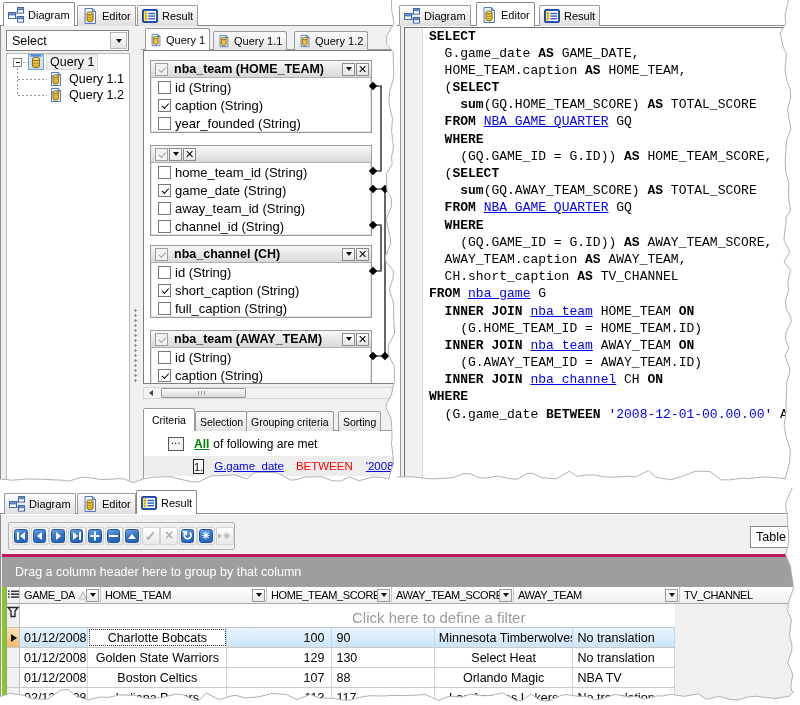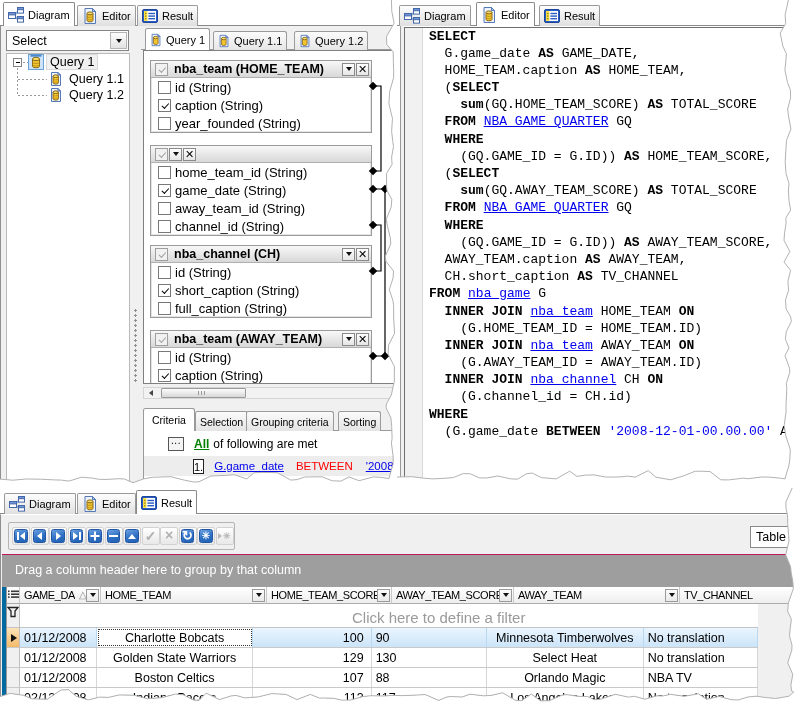--- a/index.html
+++ b/index.html
@@ -154,22 +154,22 @@
   .navbtn[data-g="cancel"] .tile:before { content:"\00d7"; color:#fff; font-size:15px; font-weight:bold; line-height:0.8; }
   .navbtn[data-g="refresh"] .tile:before{ content:"\21bb"; color:#fff; font-size:13px; font-weight:bold; line-height:0.9; }
   .navbtn[data-g="fetch"] .tile:before  { content:"\2733"; color:#fff; font-size:10px; font-weight:bold; line-height:1; }
   .navbtn[data-g="fetchall"] .tile:before { content:""; border-top:3.5px solid transparent; border-bottom:3.5px solid transparent; border-left:4.5px solid #b9b9b9; margin-right:0.5px; }
   .navbtn[data-g="fetchall"] .tile:after  { content:"\2733"; color:#b9b9b9; font-size:9px; font-weight:bold; line-height:1; }
   .navbtn.off[data-g="post"] .tile:before, .navbtn.off[data-g="cancel"] .tile:before { color:#b0b0b0; font-size:14px; }
 
   .tbl-btn { position:absolute; left:749px; top:11px; width:46px; height:22px; background:#fff;
              border:1px solid #898989; font-size:12.5px; padding:3px 0 0 5px; }
   .groupbar { position:absolute; left:1px; top:39px; width:799px; height:33px; background:#9e9e9e;
-              border-top:1px solid #be185d; color:#fff; font-size:12.5px; padding:8px 0 0 13px; }
-  .grid { position:absolute; left:1px; top:72px; width:756px; height:119px; background:#0369a1; }
+              border-top:3px solid #be185d; color:#fff; font-size:12.5px; padding:8px 0 0 13px; }
+  .grid { position:absolute; left:1px; top:72px; width:673px; height:119px; background:#84cc16; }
   .gridband { position:absolute; left:4px; top:0; right:0; bottom:0; background:#fff; border-left:1px solid #9a9a9a; }
   .indcol { position:absolute; left:5px; top:0; width:13px; bottom:0; background:#f0f0f0; border-right:1px solid #c0c0c0; }
   .ghrow { position:absolute; left:18px; top:0; height:17px; display:flex; }
   .ghcell { position:relative; height:17px; background:linear-gradient(#ffffff,#eeeeee);
             border-right:1px solid #c9c9c9; border-bottom:1px solid #ababab; display:flex; align-items:center;
             padding-left:4px; font-size:11px; letter-spacing:-0.4px; overflow:hidden; }
   .ghcell .ghlabel { white-space:nowrap; overflow:hidden; }
   .sorticon { display:none; color:#8f8f8f; font-size:10px; margin-left:4px; margin-top:-2px; }
   .sorticon.show { display:inline; }
   .fbtn { display:none; position:absolute; right:1px; top:1.5px; width:13px; height:13px;
@@ -582,21 +582,20 @@
           <div class="ln"><span class="p">  </span><span class="k">WHERE</span></div>
           <div class="ln"><span class="p">    (GQ.GAME_ID = G.ID)) </span><span class="k">AS</span><span class="p"> AWAY_TEAM_SCORE,</span></div>
           <div class="ln"><span class="p">  AWAY_TEAM.caption </span><span class="k">AS</span><span class="p"> AWAY_TEAM,</span></div>
           <div class="ln"><span class="p">  CH.short_caption </span><span class="k">AS</span><span class="p"> TV_CHANNEL</span></div>
           <div class="ln"><span class="k">FROM</span><span class="p"> </span><span class="l">nba_game</span><span class="p"> G</span></div>
           <div class="ln"><span class="p">  </span><span class="k">INNER JOIN</span><span class="p"> </span><span class="l">nba_team</span><span class="p"> HOME_TEAM </span><span class="k">ON</span></div>
           <div class="ln"><span class="p">    (G.HOME_TEAM_ID = HOME_TEAM.ID)</span></div>
           <div class="ln"><span class="p">  </span><span class="k">INNER JOIN</span><span class="p"> </span><span class="l">nba_team</span><span class="p"> AWAY_TEAM </span><span class="k">ON</span></div>
           <div class="ln"><span class="p">    (G.AWAY_TEAM_ID = AWAY_TEAM.ID)</span></div>
           <div class="ln"><span class="p">  </span><span class="k">INNER JOIN</span><span class="p"> </span><span class="l">nba_channel</span><span class="p"> CH </span><span class="k">ON</span></div>
-          <div class="ln"><span class="p">    (G.channel_id = CH.id)</span></div>
           <div class="ln"><span class="k">WHERE</span></div>
           <div class="ln"><span class="p">  (G.game_date </span><span class="k">BETWEEN</span><span class="p"> </span><span class="s">'2008-12-01-00.00.00'</span><span class="p"> AN</span></div>
         </div>
     </div>
   </section>
 
   <section class="panel" id="panelC">
     <div class="tabbar">
       <div class="tabline"></div>
       <div class="tab" style="left:4px">

